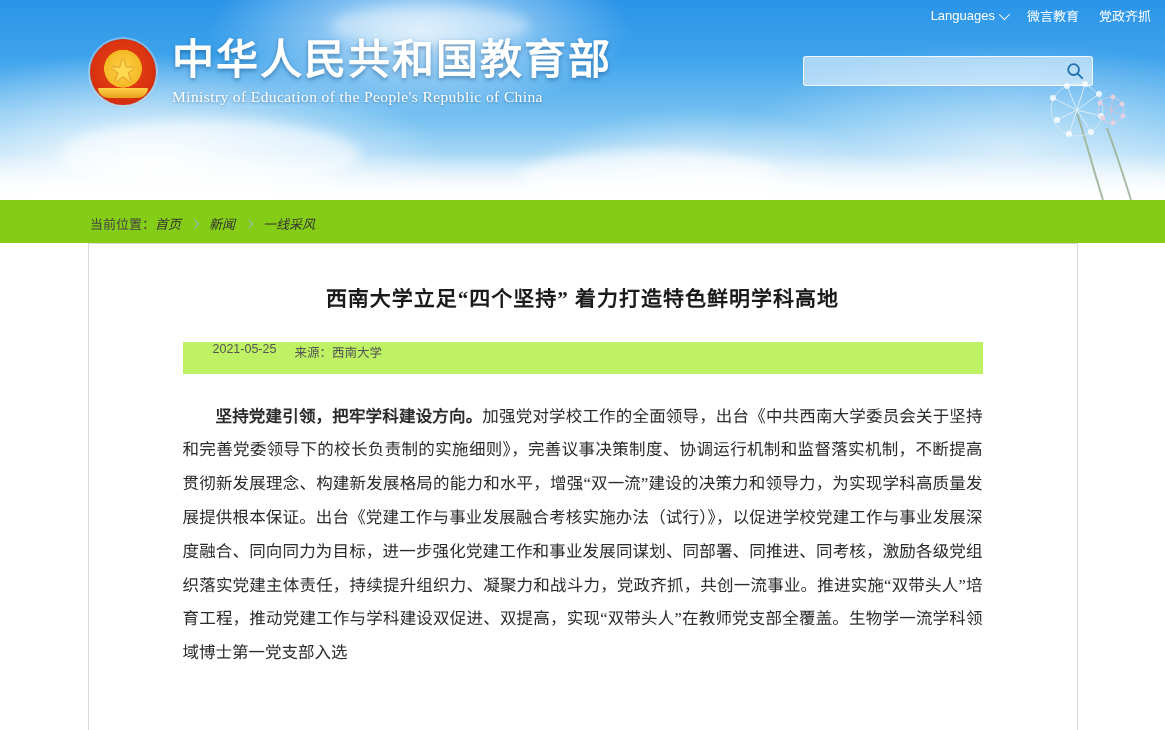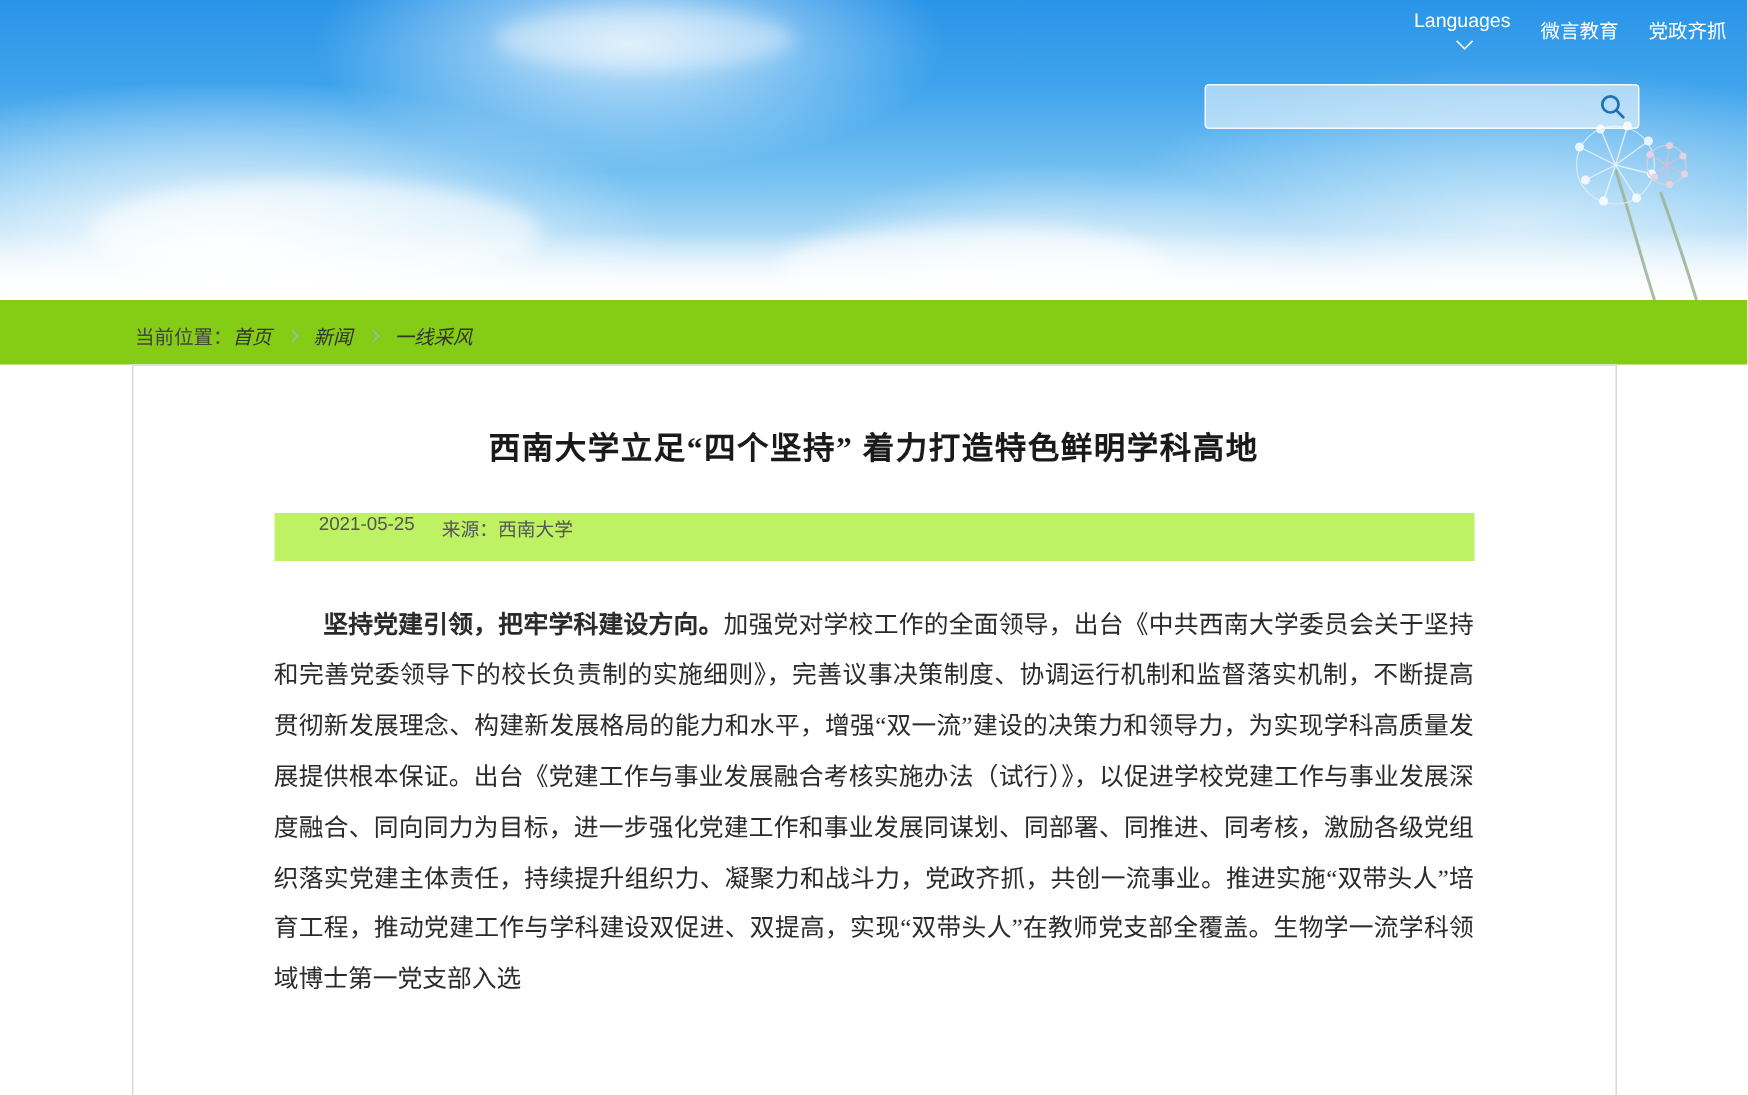--- a/index.html
+++ b/index.html
@@ -36,21 +36,21 @@
   .topnav {
     position: absolute;
     top: 6px; right: 14px;
     display: flex; align-items: center; gap: 20px;
     font-size: 13px;
     color: #ffffff;
     z-index: 6;
   }
   .topnav a {
     color: #ffffff; text-decoration: none;
-    display: inline-flex; align-items: center; gap: 4px; flex-direction: column;
+    display: inline-flex; align-items: center; gap: 4px;
   }
   .chev {
     display: inline-block;
     width: 8px; height: 8px;
     border-right: 1.5px solid #ffffff;
     border-bottom: 1.5px solid #ffffff;
     transform: rotate(45deg) translateY(-2px);
   }
 
   
@@ -219,20 +219,27 @@
 
   <div class="topnav">
     <a href="#">
       <span>Languages</span>
       <span class="chev"></span>
     </a>
     <a href="#">微言教育</a>
     <a href="#">党政齐抓</a>
   </div>
 
+  <div class="logo-block">
+    <div class="emblem"></div>
+    <div class="titles">
+      <div class="site-title-cn">中华人民共和国教育部</div>
+      <div class="site-title-en">Ministry of Education of the People's Republic of China</div>
+    </div>
+  </div>
 
   <div class="search-wrap">
     <input class="search-input" type="text" placeholder="" style="">
     <button class="search-btn">
       <svg width="18" height="18" viewBox="0 0 18 18" aria-hidden="true">
         <circle cx="7.6" cy="7.6" r="5.4" fill="none" stroke="#1f6fb2" stroke-width="1.8"></circle>
         <line x1="11.6" y1="11.6" x2="16.2" y2="16.2" stroke="#1f6fb2" stroke-width="1.8" stroke-linecap="round"></line>
       </svg>
     </button>
   </div>

